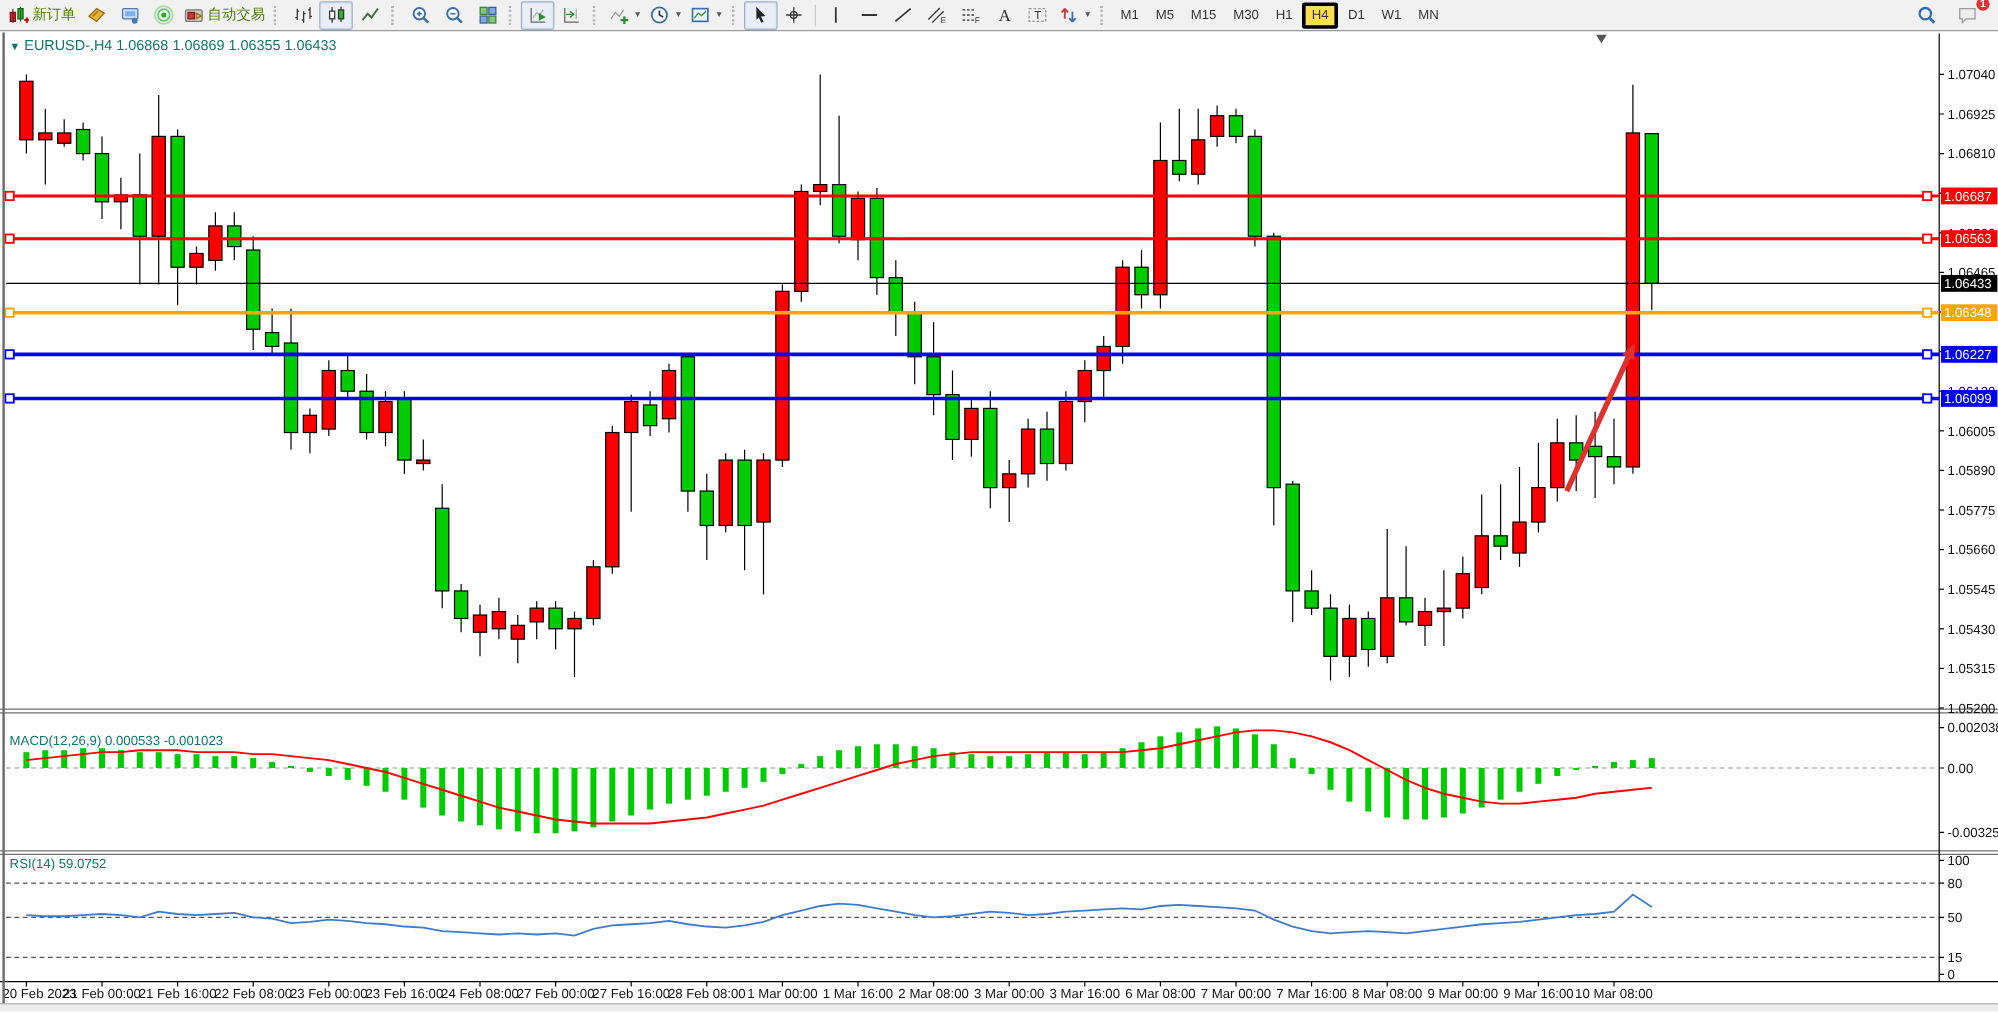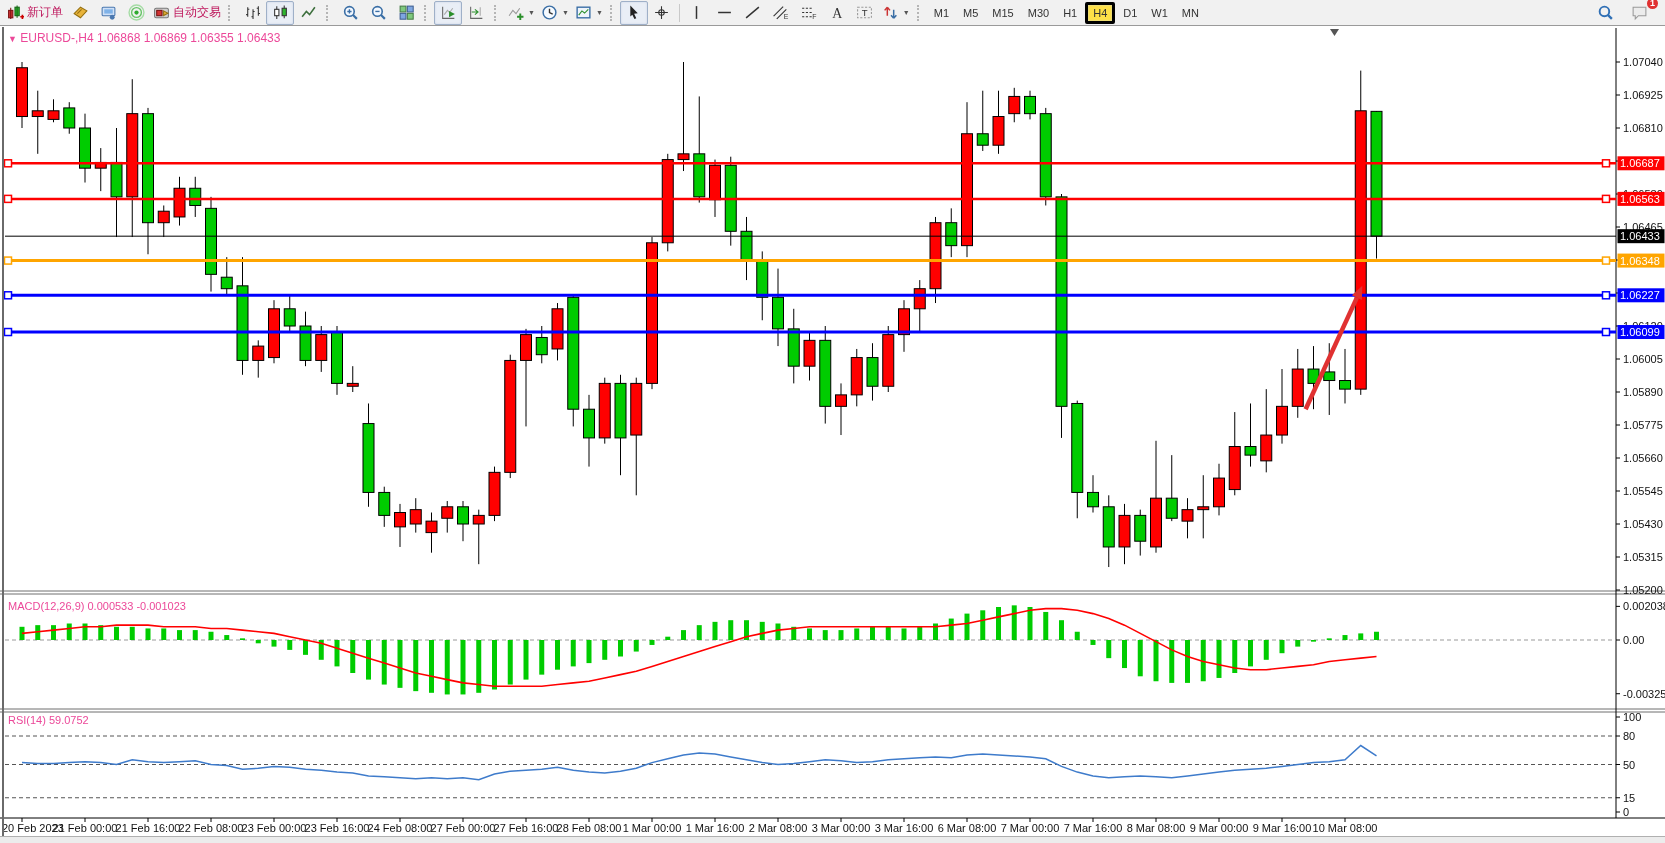--- a/index.html
+++ b/index.html
@@ -5,32 +5,32 @@
   html,body{margin:0;padding:0;background:#fff;font-family:"Liberation Sans",sans-serif;}
   #app{position:relative;width:1665px;height:843px;overflow:hidden;background:#fff;}
   
   #toolbar{position:absolute;left:0;top:0;width:1665px;height:26px;background:#f1f1f1;
     border-bottom:1px solid #9a9a9a;display:flex;align-items:center;box-sizing:border-box;padding:0 4px;}
   .tb-group{display:flex;align-items:center;height:26px;}
   .tb-handle{width:3px;height:16px;border-left:2px dotted #b5b5b5;margin:0 5px 0 4px;}
   .tb-btn{display:flex;align-items:center;gap:3px;height:22px;min-width:22px;padding:0 2px;
     border:1px solid transparent;border-radius:2px;justify-content:center;cursor:default;}
   .tb-btn.active{background:#e9eef6;border:1px solid #9fb0c8;box-shadow:inset 0 0 2px #c6d2e2;}
-  .tb-btn .lbl{font-size:12px;color:#be185d;white-space:nowrap;}
+  .tb-btn .lbl{font-size:12px;color:#4d7c0f;white-space:nowrap;}
   .tb-caret{font-size:7px;color:#555;margin-left:1px;}
   .tb-sep{width:1px;height:18px;background:#c9c9c9;margin:0 3px;}
   .tf-btn{font-size:11px;color:#333;padding:2px 5px;border:1px solid transparent;border-radius:2px;margin:8px 1px;}
   .tf-btn.active{background:#fde047;border:3px solid #000000;box-shadow:inset 0 0 2px #c6d2e2;}
   #tb-right{margin-left:auto;display:flex;align-items:center;gap:6px;padding-right:8px;}
   .badge{position:absolute;top:-4px;right:-6px;background:#e03131;color:#fff;font-size:9px;
     border-radius:7px;padding:0 3px;line-height:11px;height:11px;font-weight:bold;}
   
   #chartwin{position:absolute;left:0;top:27px;width:1665px;height:809px;background:#fff;}
   #chartwin svg{position:absolute;left:0;top:0;}
-  .ovl{position:absolute;font-size:12px;color:#ec4899;white-space:nowrap;z-index:5;}
+  .ovl{position:absolute;font-size:12px;color:#0f766e;white-space:nowrap;z-index:5;}
   #bottomstrip{position:absolute;left:0;top:836px;width:1665px;height:7px;background:#ececec;border-top:1px solid #b0b0b0;}
   #leftedge{position:absolute;left:2px;top:27px;width:2px;height:809px;background:#6a6a6a;z-index:6;}
 </style>
 </head>
 <body>
 
 <div id="app">
   <div id="toolbar">
       <div class="tb-group">
         <div class="tb-btn">
@@ -740,19 +740,19 @@
           <line x1="1282" y1="818" x2="1282" y2="822" stroke="#000"></line>
           <text y="832" fill="#111" x="1282" text-anchor="middle">9 Mar 16:00</text>
           <line x1="1345" y1="818" x2="1345" y2="822" stroke="#000"></line>
           <text y="832" fill="#111" x="1345" text-anchor="middle">10 Mar 08:00</text>
         </g>
       </svg>
     <div class="ovl" style="left:8px;top:4px;">
       <span style="font-size:9px;">▼</span>
       <span>EURUSD-,H4  1.06868 1.06869 1.06355 1.06433</span>
     </div>
-    <div class="ovl" style="left:8px;top:573px;font-size:11px;">MACD(12,26,9) 0.000533 -0.001023</div>
+    <div class="ovl" style="left:8px;top:585px;font-size:11px;">MACD(12,26,9) 0.000533 -0.001023</div>
     <div class="ovl" style="left:8px;top:687px;font-size:11px;">RSI(14) 59.0752</div>
   </div>
 
   <div id="leftedge"></div>
   <div id="bottomstrip"></div>
 </div>
 
 </body></html>

